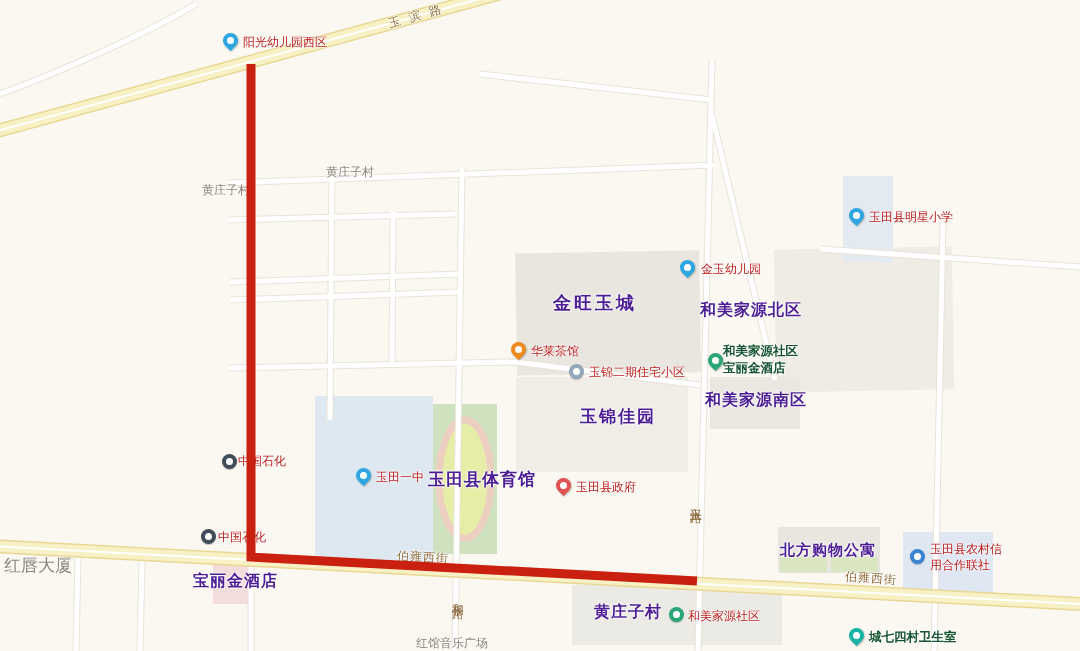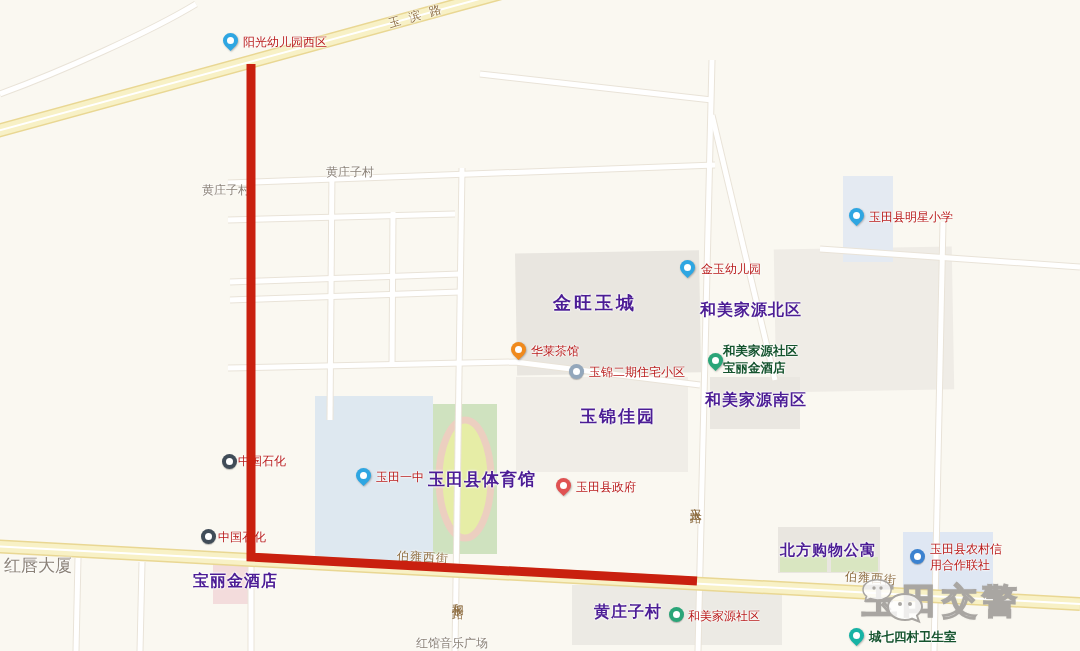--- a/index.html
+++ b/index.html
@@ -216,29 +216,14 @@
         <span class="drop"></span>
         <span class="dot"></span>
       </div>
     <div class="lbl clinic" style="left:869px;top:630px">城七四村卫生室</div>
   </div>
 
   <svg class="route-overlay" width="1080" height="651" viewBox="0 0 1080 651">
     <polyline id="route-line" points="251,64 251,557 697,581" fill="none" stroke="#c9200f" stroke-width="9" stroke-linejoin="miter" stroke-linecap="butt"></polyline>
   </svg>
 
-  <div class="watermark">
-    <svg width="66" height="50" viewBox="0 0 66 50">
-      <g fill="rgba(255,255,255,0.8)" stroke="#a9a6a2" stroke-width="2">
-        <path d="M27 8 C15 8 7 14 7 22 C7 26 9 29 12 31 L10 37 L17 34 C20 35 23 36 27 36 C38 36 46 30 46 22 C46 14 38 8 27 8 Z" transform="translate(-4,-4) scale(0.72)"></path>
-        <path d="M43 16 C33 16 26 22 26 29 C26 36 33 42 43 42 C46 42 48 41.5 50 40.7 L57 43.5 L55 37.5 C58 35 60 32 60 29 C60 22 53 16 43 16 Z"></path>
-      </g>
-      <g fill="#a9a6a2">
-        <circle cx="12" cy="10" r="1.7"></circle>
-          <circle cx="19" cy="10" r="1.7"></circle>
-        <circle cx="38" cy="26" r="2"></circle>
-          <circle cx="48" cy="26" r="2"></circle>
-      </g>
-    </svg>
-    <span class="wm-text">玉田交警</span>
-  </div>
 
 </div>
 
 </body></html>

